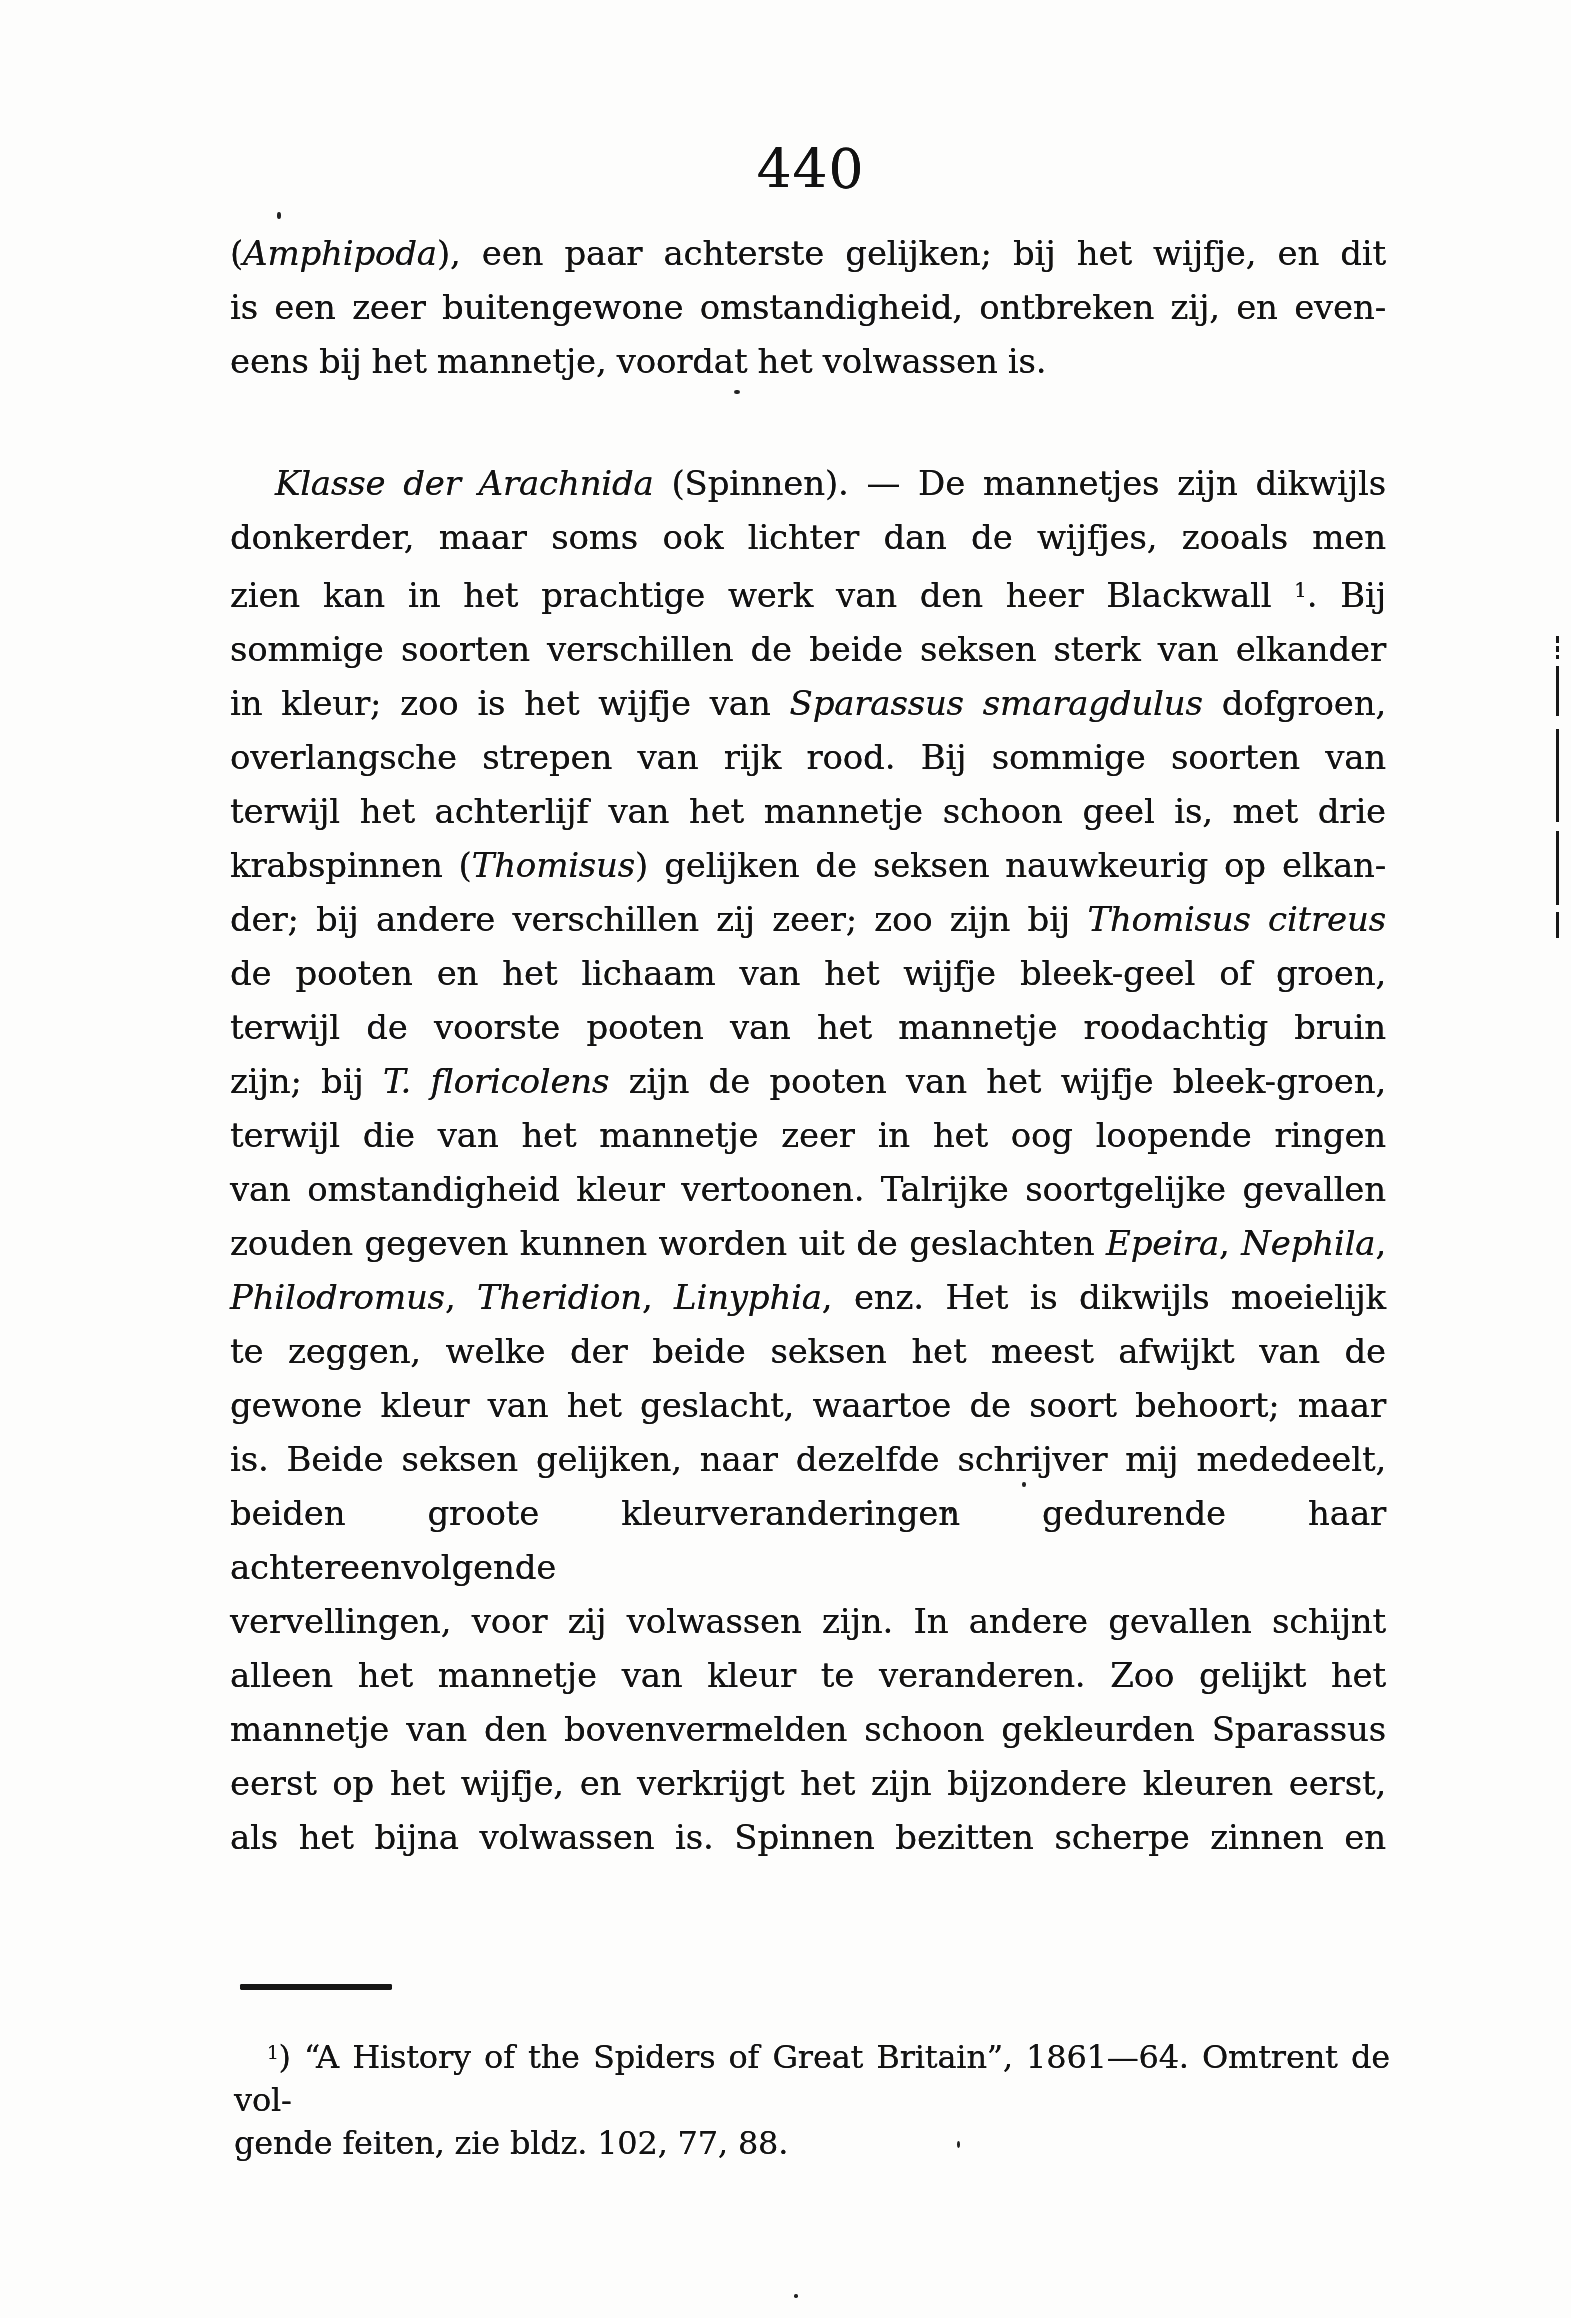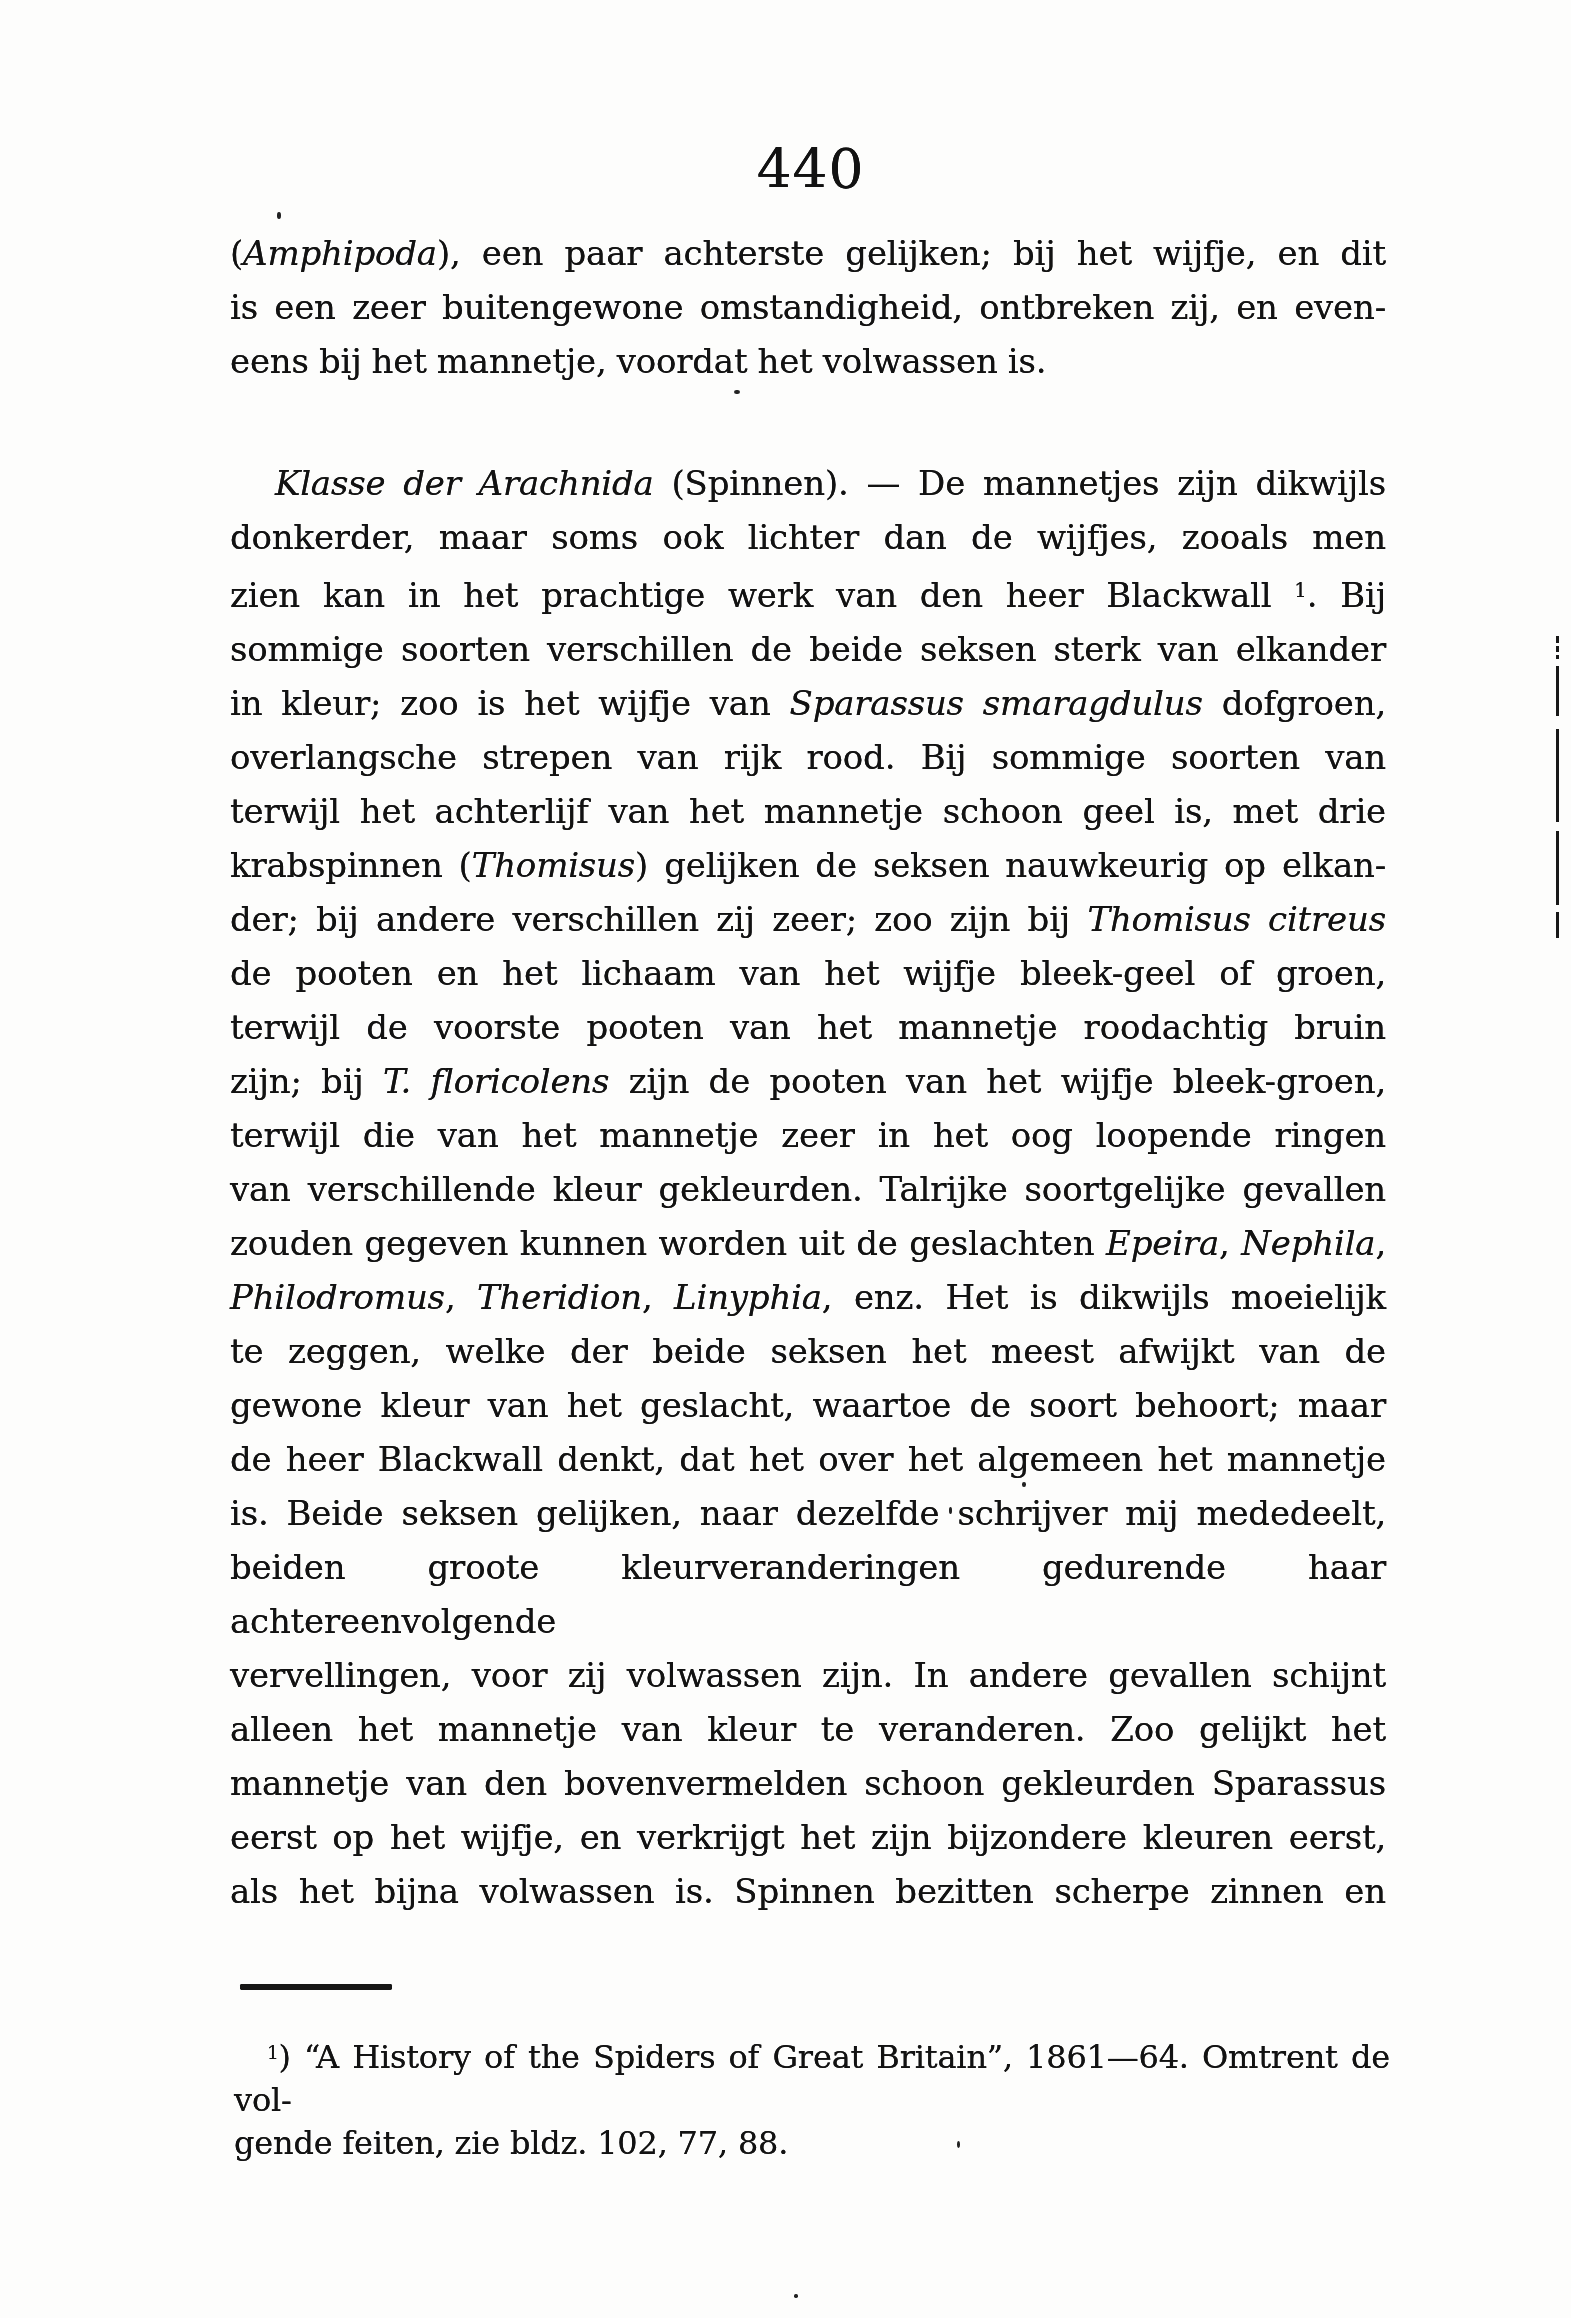--- a/index.html
+++ b/index.html
@@ -86,26 +86,25 @@
         <div class="line"><span>sommige soorten verschillen de beide seksen sterk van elkander</span></div>
         <div class="line"><span>in kleur; zoo is het wijfje van </span><span class="it">Sparassus smaragdulus</span><span> dofgroen,</span></div>
         <div class="line"><span>overlangsche strepen van rijk rood. Bij sommige soorten van</span></div>
         <div class="line"><span>terwijl het achterlijf van het mannetje schoon geel is, met drie</span></div>
         <div class="line"><span>krabspinnen (</span><span class="it">Thomisus</span><span>) gelijken de seksen nauwkeurig op elkan-</span></div>
         <div class="line"><span>der; bij andere verschillen zij zeer; zoo zijn bij </span><span class="it">Thomisus citreus</span></div>
         <div class="line"><span>de pooten en het lichaam van het wijfje bleek-geel of groen,</span></div>
         <div class="line"><span>terwijl de voorste pooten van het mannetje roodachtig bruin</span></div>
         <div class="line"><span>zijn; bij </span><span class="it">T. floricolens</span><span> zijn de pooten van het wijfje bleek-groen,</span></div>
         <div class="line"><span>terwijl die van het mannetje zeer in het oog loopende ringen</span></div>
-        <div class="line"><span>van verschillende kleur gekleurden. Talrijke soortgelijke gevallen</span></div>
+        <div class="line"><span>van omstandigheid kleur vertoonen. Talrijke soortgelijke gevallen</span></div>
         <div class="line"><span>zouden gegeven kunnen worden uit de geslachten </span><span class="it">Epeira</span><span>, </span><span class="it">Nephila</span><span>,</span></div>
         <div class="line"><span class="it">Philodromus</span><span>, </span><span class="it">Theridion</span><span>, </span><span class="it">Linyphia</span><span>, enz. Het is dikwijls moeielijk</span></div>
         <div class="line"><span>te zeggen, welke der beide seksen het meest afwijkt van de</span></div>
         <div class="line"><span>gewone kleur van het geslacht, waartoe de soort behoort; maar</span></div>
-        <div class="line"><span>de heer Blackwall denkt, dat het over het algemeen het mannetje</span></div>
         <div class="line"><span>is. Beide seksen gelijken, naar dezelfde schrijver mij mededeelt,</span></div>
         <div class="line"><span>beiden groote kleurveranderingen gedurende haar achtereenvolgende</span></div>
         <div class="line"><span>vervellingen, voor zij volwassen zijn. In andere gevallen schijnt</span></div>
         <div class="line"><span>alleen het mannetje van kleur te veranderen. Zoo gelijkt het</span></div>
         <div class="line"><span>mannetje van den bovenvermelden schoon gekleurden Sparassus</span></div>
         <div class="line"><span>eerst op het wijfje, en verkrijgt het zijn bijzondere kleuren eerst,</span></div>
         <div class="line"><span>als het bijna volwassen is. Spinnen bezitten scherpe zinnen en</span></div>
       </div>
     </div>
 

